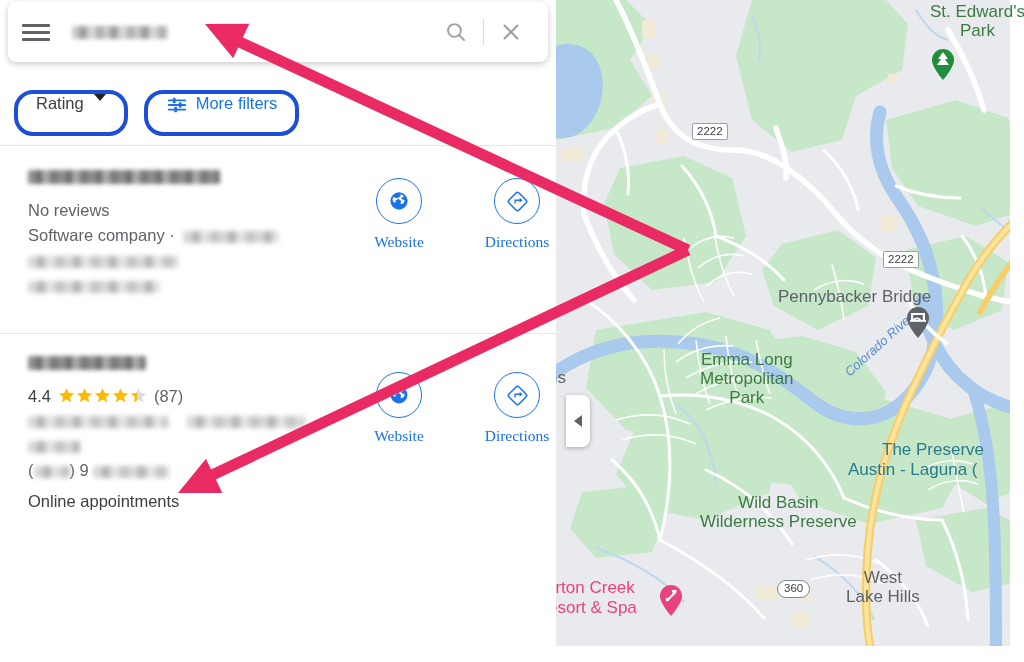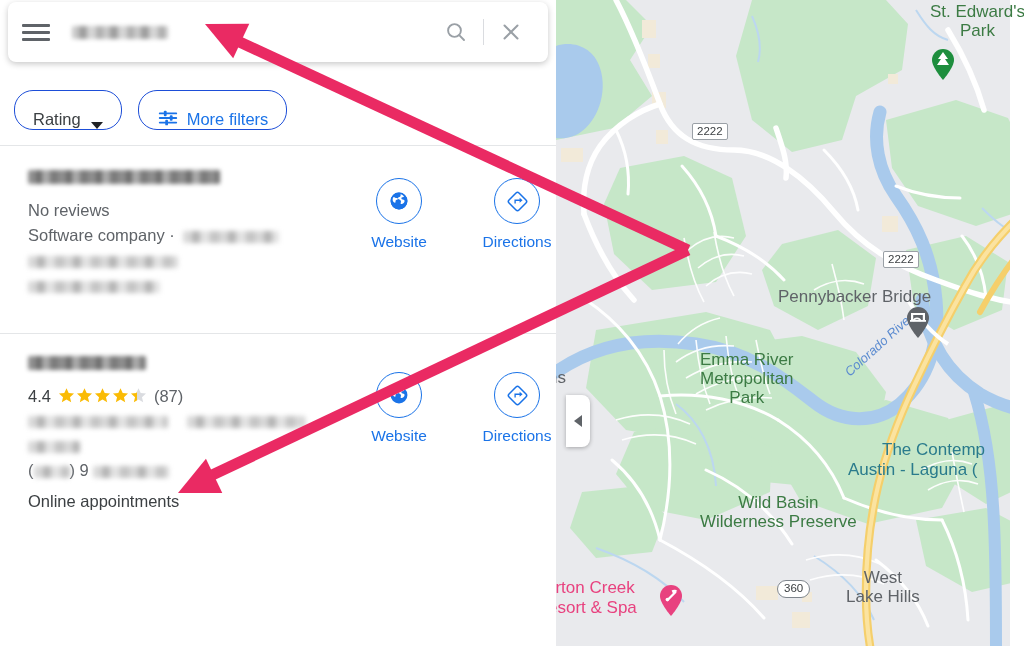--- a/index.html
+++ b/index.html
@@ -101,22 +101,22 @@
     filter:blur(2.2px);
   }
   .search-actions{display:flex;align-items:center;height:60px;padding-right:14px;}
   .icon-btn{
     width:46px;height:46px;display:flex;align-items:center;justify-content:center;cursor:pointer;
   }
   .vdiv{width:1px;height:26px;background:#dadce0;margin:0 4px;}
 
   .chips{position:absolute;left:14px;top:90px;display:flex;gap:16px;}
   .chip{
-    height:38px;border:1px solid #1d4ed8;border-radius:19px;background:#fff;
-    display:flex;align-items:flex-end;gap:8px;padding:0 18px;cursor:pointer;
+    height:38px;border:4px solid #1d4ed8;border-radius:19px;background:#fff;
+    display:flex;align-items:flex-start;gap:8px;padding:0 18px;cursor:pointer;
     font-size:16.5px;color:#3c4043;white-space:nowrap;
   }
   .chip.blue{color:#1a73e8;}
   .caret{
     width:0;height:0;border-left:6px solid transparent;border-right:6px solid transparent;
     border-top:7px solid #202124;margin-left:2px;
   }
 
   .hdivider{position:absolute;left:0;width:556px;height:1px;background:#e4e6e8;}
 
@@ -125,21 +125,21 @@
   .res-title{height:16px;margin-bottom:12px;}
   .res-text{
     font-size:16.5px;color:#5f6368;line-height:25px;white-space:nowrap;
   }
   .res-text.dark{color:#3c4043;}
   .rating-row{display:flex;align-items:center;gap:7px;font-size:16.5px;color:#3c4043;line-height:24px;}
   .stars{display:inline-flex;align-items:center;gap:1px;position:relative;top:-1px;}
   .star{width:17px;height:17px;display:inline-block;}
   .paren{color:#5f6368;}
 
-  .actions{position:absolute;top:0;display:flex;gap:40px;}
+  .actions{position:absolute;top:0;display:flex;gap:40px;font-family:Liberation Serif, serif;}
   .action{width:78px;display:flex;flex-direction:column;align-items:center;cursor:pointer;}
   .action .ring{
     width:44px;height:44px;border-radius:50%;border:1.6px solid #1a73e8;
     display:flex;align-items:center;justify-content:center;background:#fff;
   }
   .action .alabel{margin-top:9px;font-size:15.5px;color:#1a73e8;}
 
   
   .annotation{position:absolute;left:0;top:0;width:1024px;height:662px;pointer-events:none;z-index:40;}
 </style>
@@ -259,25 +259,25 @@
     </svg>
 
     <div class="map-right-edge"></div>
   </div>
   <div class="map-bottom-edge"></div>
 
   <div id="map-labels">
       <div class="maplabel lbl-park" style="left: 930px; top: 2px; font-size: 17px; white-space: pre;">St. Edward's
 Park</div>
       <div class="maplabel lbl-bridge" style="left: 778px; top: 287px; font-size: 17px; white-space: pre;">Pennybacker Bridge</div>
-      <div class="maplabel lbl-park" style="left: 700px; top: 350px; font-size: 17px; white-space: pre;">Emma River
+      <div class="maplabel lbl-park" style="left: 700px; top: 350px; font-size: 17px; white-space: pre;">Emma Long
 Metropolitan
 Park</div>
       <div class="maplabel lbl-water" style="left: 836px; top: 338px; font-size: 13px; transform: rotate(-42deg); font-style: italic; white-space: pre;">Colorado River</div>
-      <div class="maplabel lbl-poi-teal" style="left: 882px; top: 440px; font-size: 17px; white-space: pre;">The Contemp</div>
+      <div class="maplabel lbl-poi-teal" style="left: 882px; top: 440px; font-size: 17px; white-space: pre;">The Preserve</div>
       <div class="maplabel lbl-poi-teal" style="left: 848px; top: 460px; font-size: 17px; white-space: pre;">Austin - Laguna (</div>
       <div class="maplabel lbl-park" style="left: 700px; top: 493px; font-size: 17px; white-space: pre;">Wild Basin
 Wilderness Preserve</div>
       <div class="maplabel lbl-city" style="left: 846px; top: 568px; font-size: 17px; white-space: pre;">West
 Lake Hills</div>
       <div class="maplabel lbl-poi-pink" style="left: 546px; top: 578px; font-size: 17px; white-space: pre;">arton Creek</div>
       <div class="maplabel lbl-poi-pink" style="left: 548px; top: 598px; font-size: 17px; white-space: pre;">esort &amp; Spa</div>
       <div class="maplabel lbl-city" style="left: 548px; top: 368px; font-size: 17px; white-space: pre;">ns</div>
     </div>
   <div id="map-shields">

